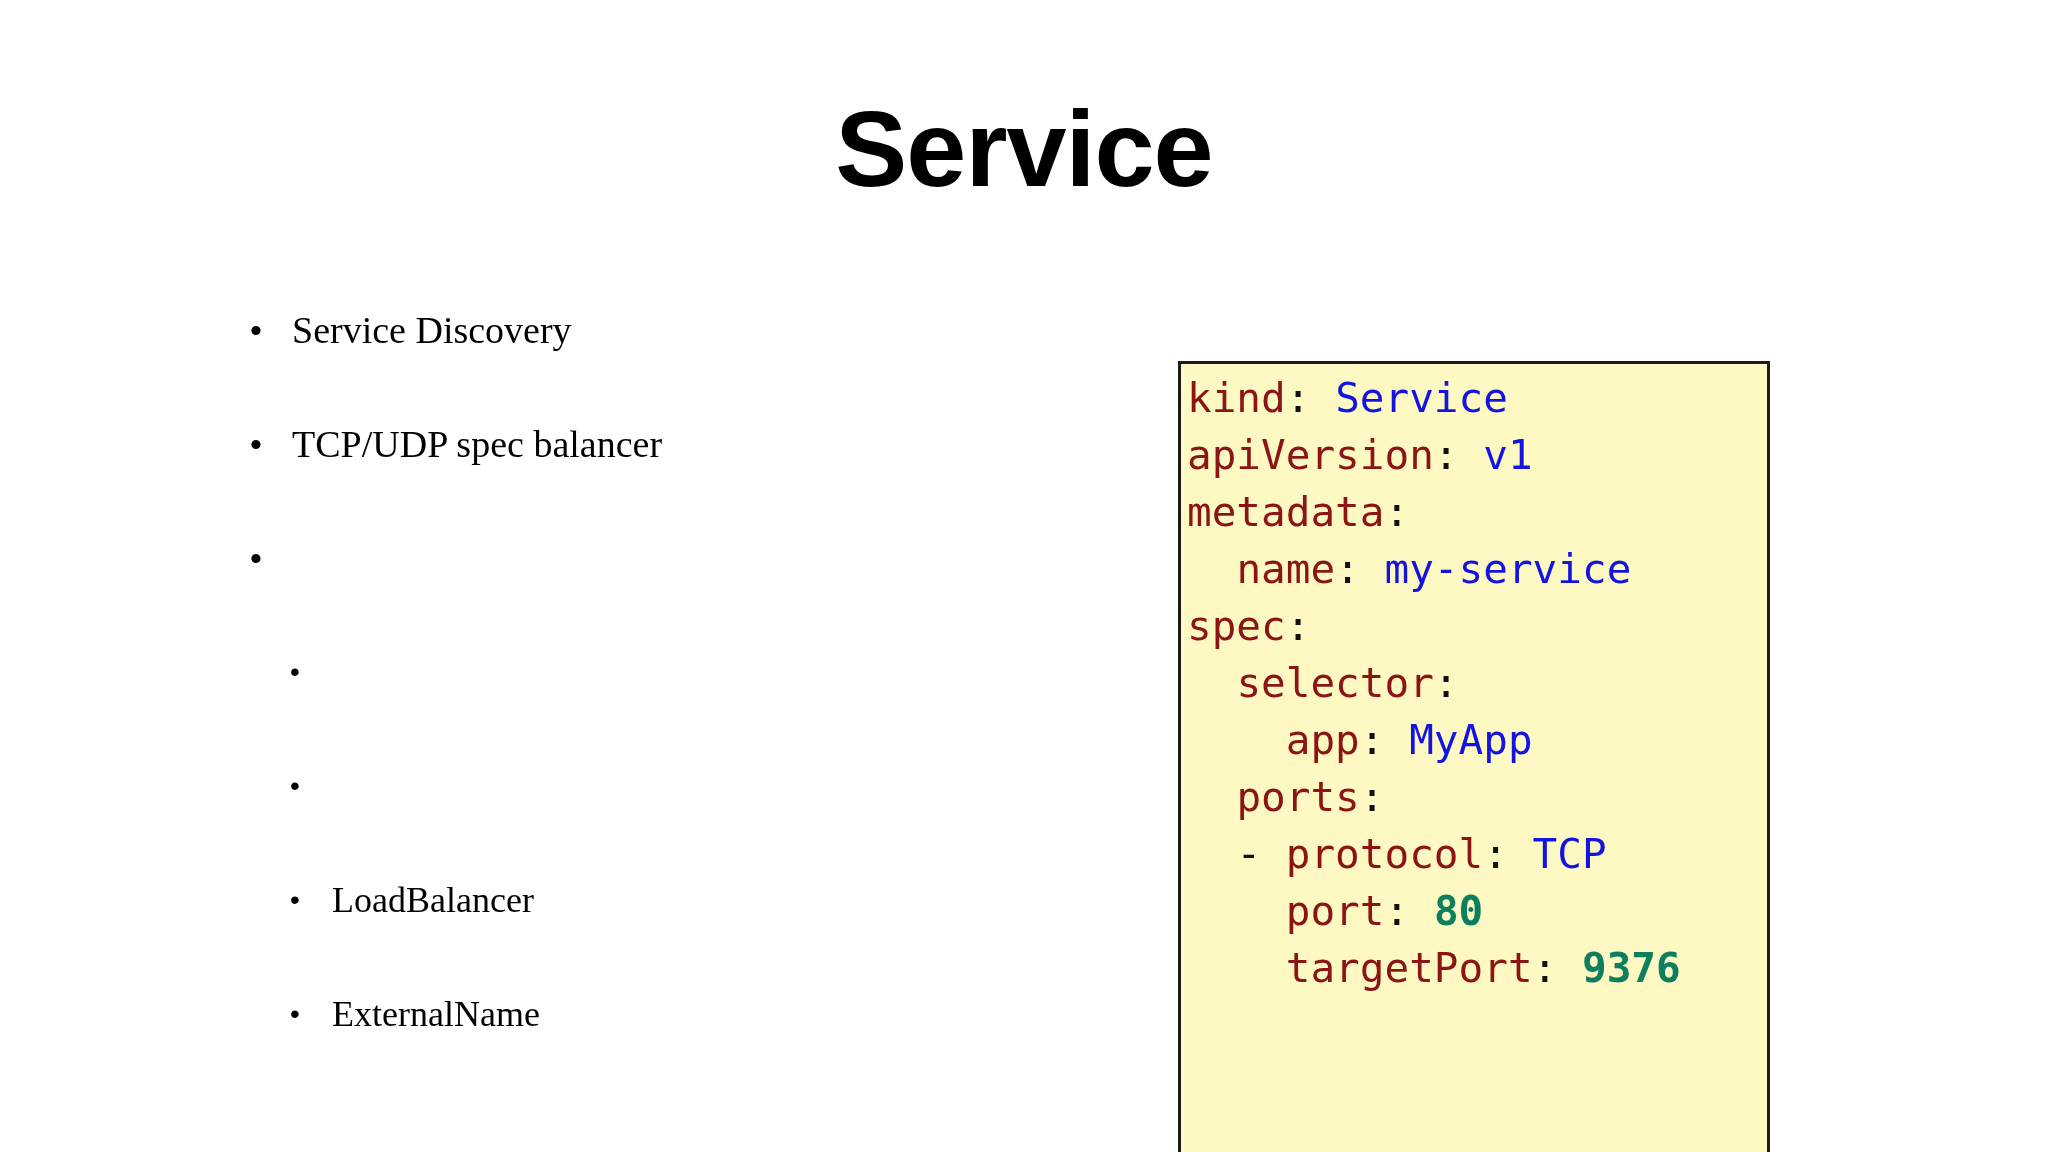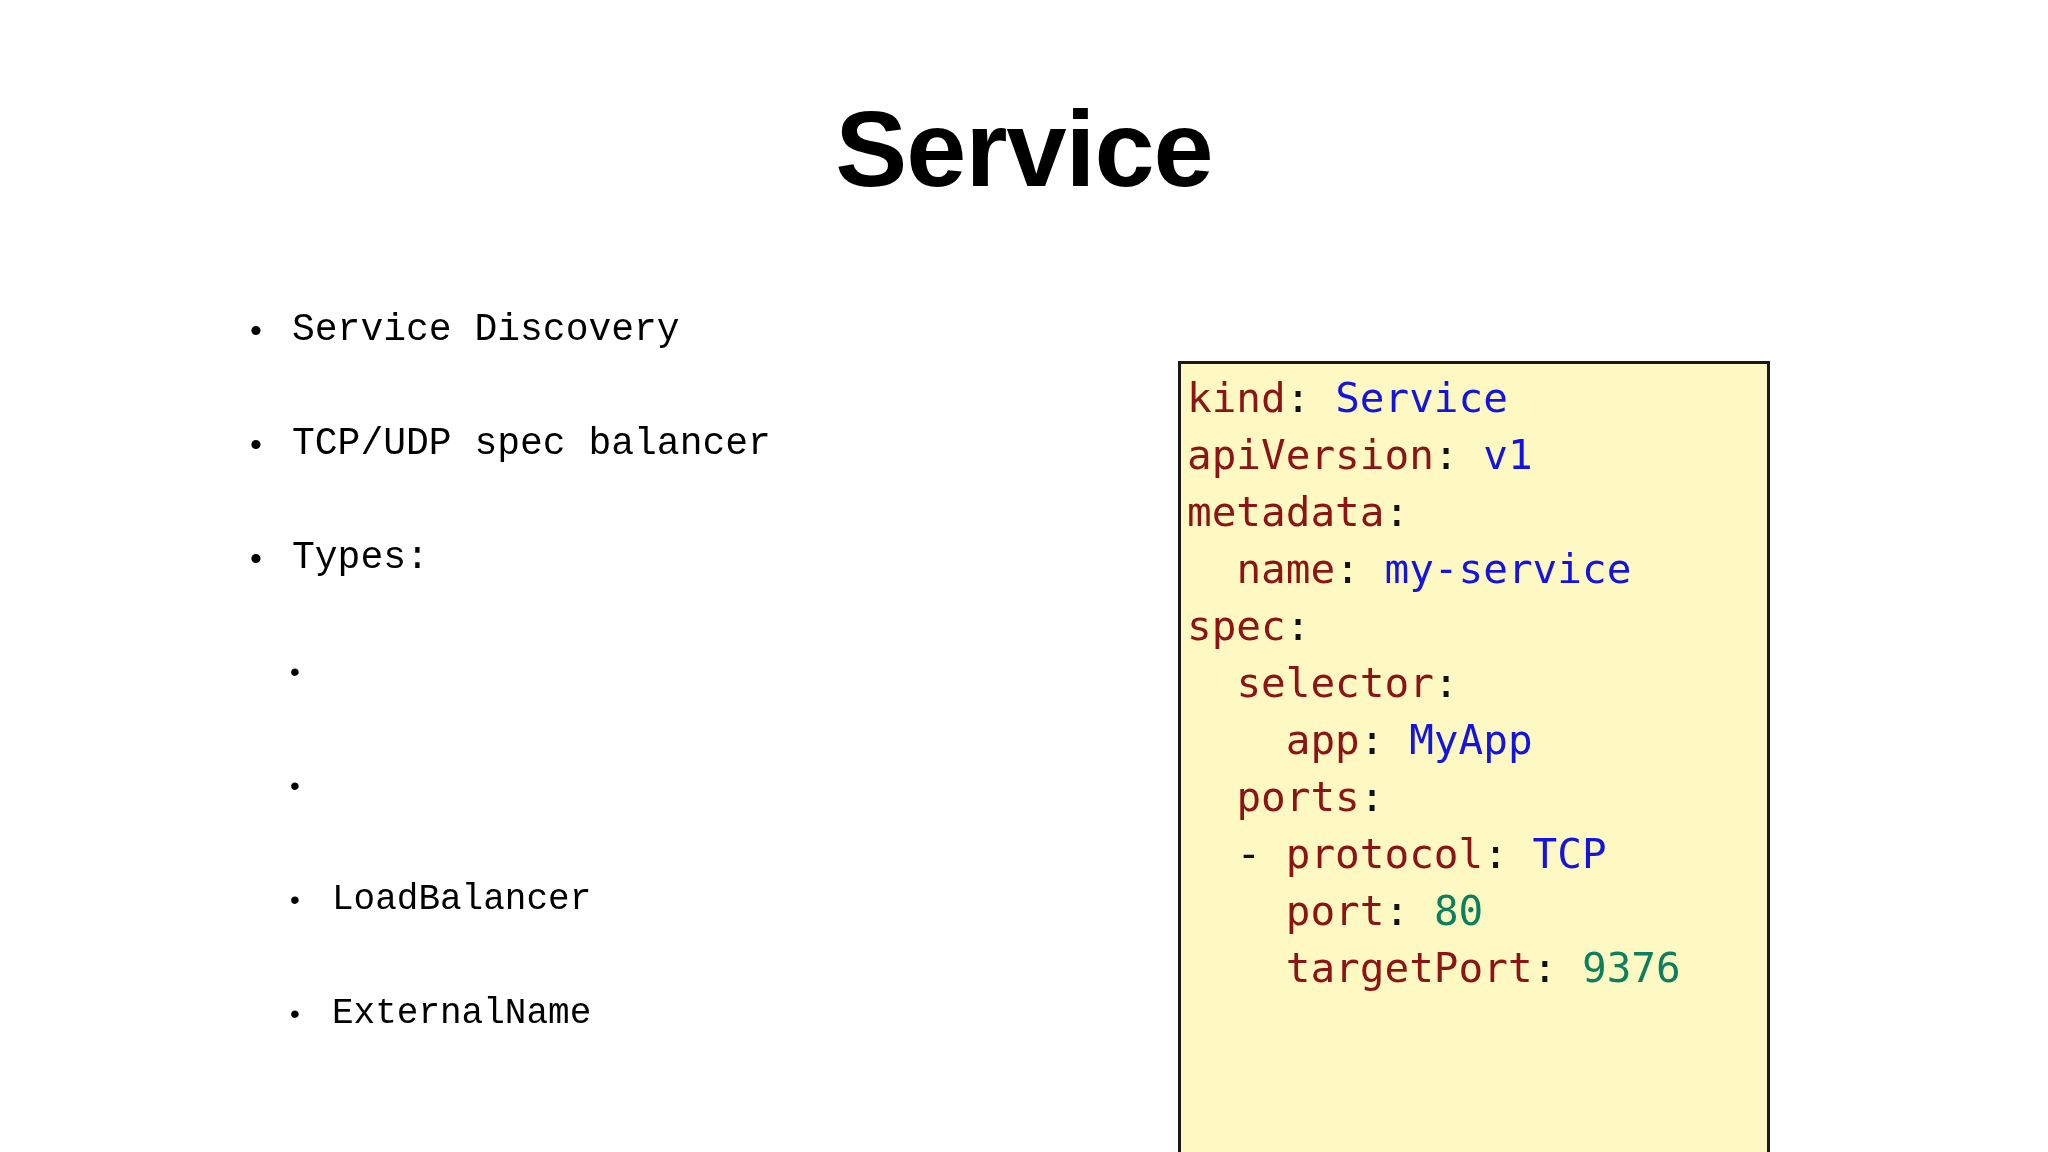--- a/index.html
+++ b/index.html
@@ -60,21 +60,21 @@
     line-height: 48px;
     color: #000000;
     text-align: left;
   }
   .level-2 .bullet-dot {
     font-size: 28px;
   }
 
   .bullet-text {
     flex: 1 1 auto;
-    font-family: Liberation Mono, monospace;
+    font-family: Liberation Serif, serif;
     font-size: 38px;
     line-height: 48px;
     color: #000000;
     white-space: nowrap;
   }
   .level-2 .bullet-text {
     font-size: 36px;
   }
 
   
@@ -99,41 +99,40 @@
     letter-spacing: 0px;
   }
 
   .code-line {
     white-space: pre;
   }
 
   .tok-key    { color: #8b1414; }
   .tok-punct  { color: #111111; }
   .tok-str    { color: #1414e0; }
-  .tok-num    { color: #0d7f5e; }
+  .tok-num    { color: #0d7f5e; font-weight: bold; }
   .tok-dash   { color: #111111; }
   .tok-indent { color: transparent; }
 </style>
 </head>
 <body>
 
 <div class="slide-title">Service</div>
 
 <div class="bullet-column">
     <div class="bullet-row level-1">
       <span class="bullet-dot">•</span>
       <span class="bullet-text">Service Discovery</span>
     </div>
     <div class="bullet-row level-1">
       <span class="bullet-dot">•</span>
       <span class="bullet-text">TCP/UDP spec balancer</span>
     </div>
     <div class="bullet-row level-1">
       <span class="bullet-dot">•</span>
-      <span class="bullet-text">Types:</span>
     </div>
     <div class="bullet-row level-2">
       <span class="bullet-dot">•</span>
     </div>
     <div class="bullet-row level-2">
       <span class="bullet-dot">•</span>
     </div>
     <div class="bullet-row level-2">
       <span class="bullet-dot">•</span>
       <span class="bullet-text">LoadBalancer</span>

